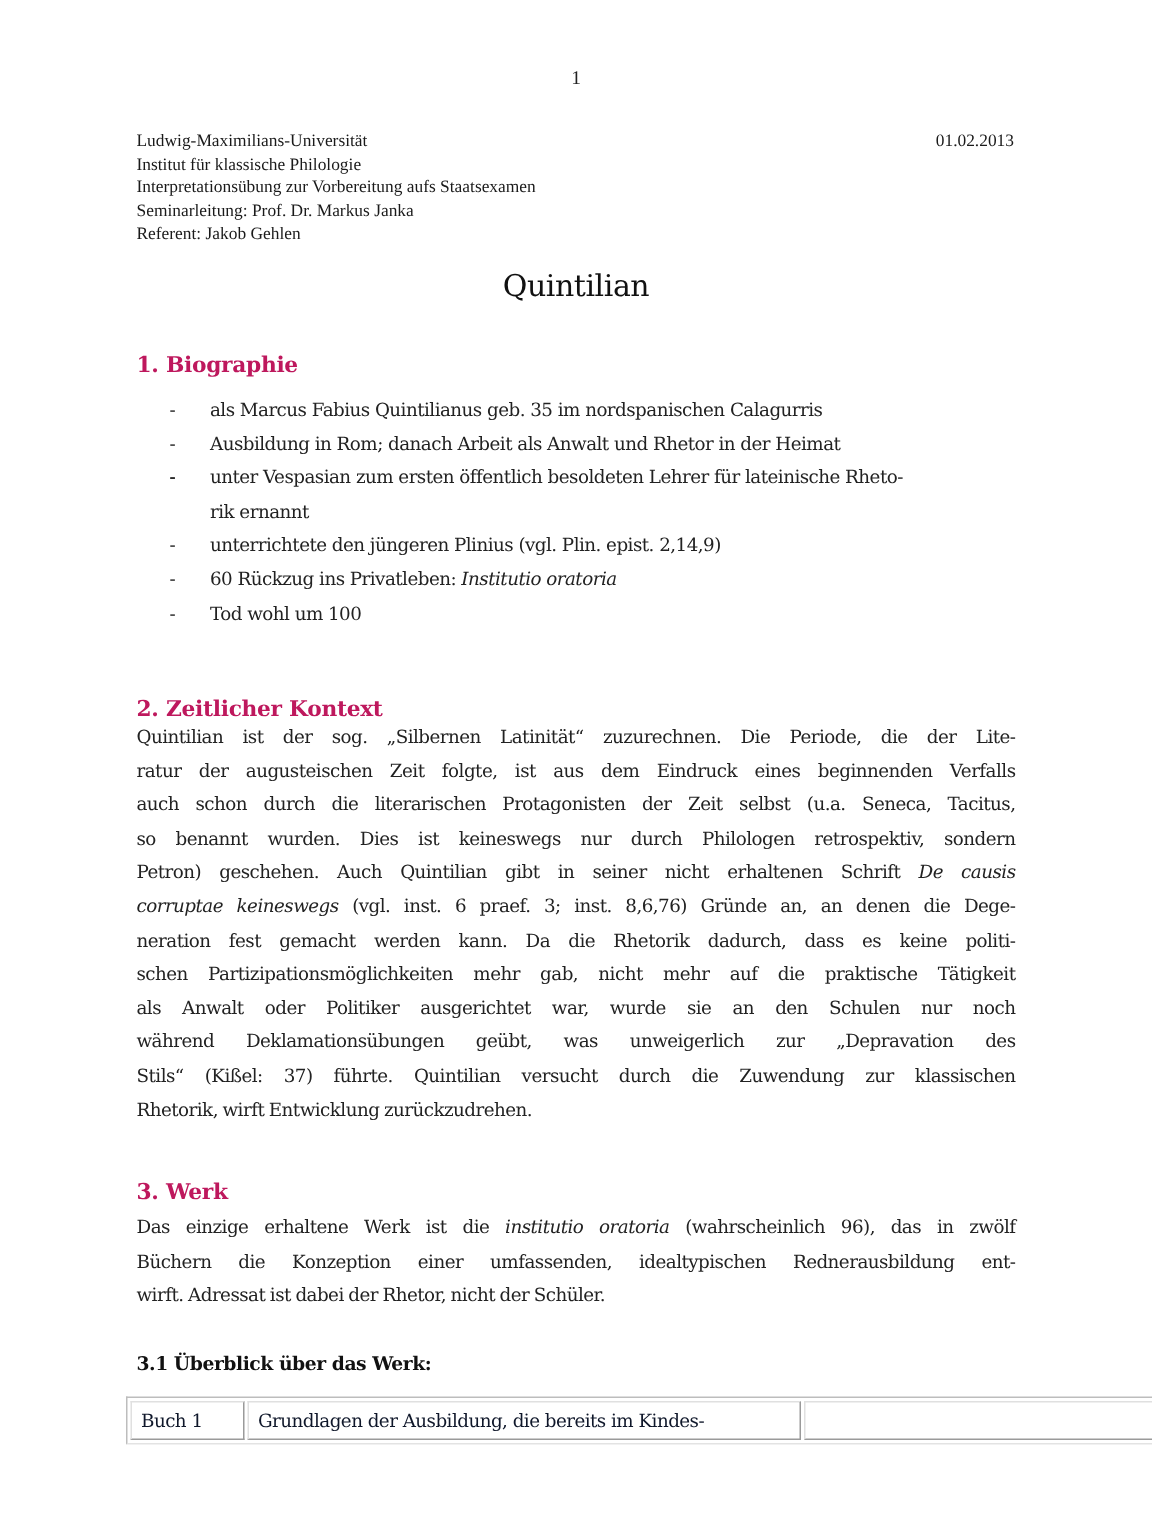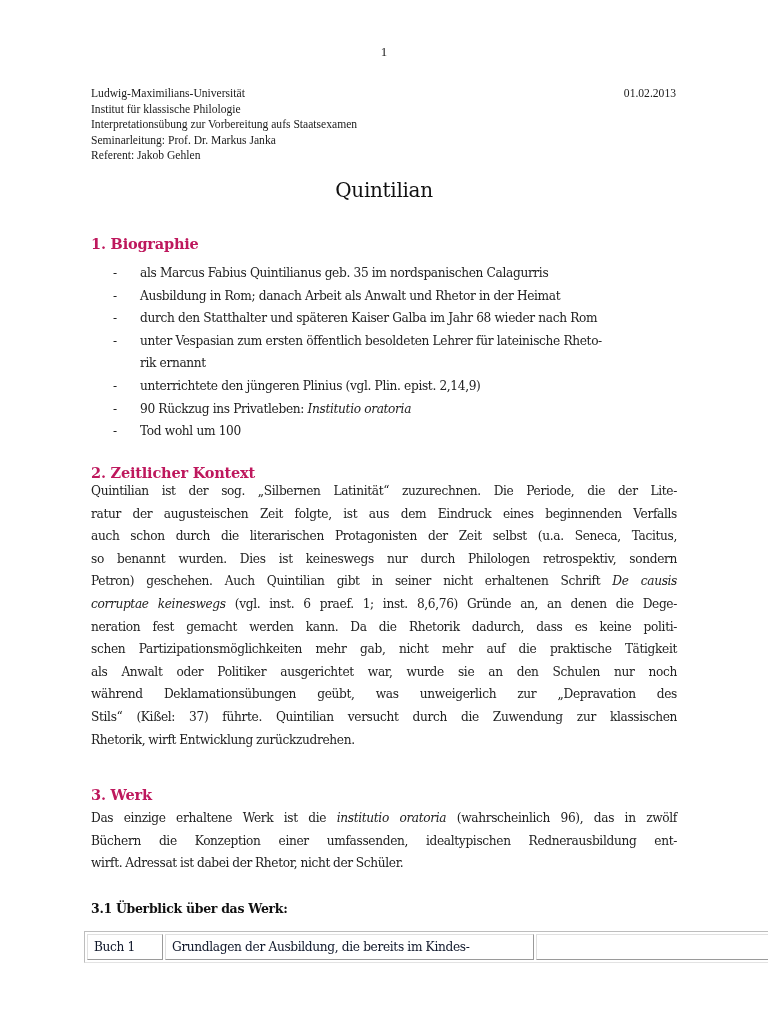--- a/index.html
+++ b/index.html
@@ -174,50 +174,49 @@
     <li class="bullet-item">
       <span class="bullet-dash">-</span>
       <span>als Marcus Fabius Quintilianus geb. 35 im nordspanischen Calagurris</span>
     </li>
     <li class="bullet-item">
       <span class="bullet-dash">-</span>
       <span>Ausbildung in Rom; danach Arbeit als Anwalt und Rhetor in der Heimat</span>
     </li>
     <li class="bullet-item">
       <span class="bullet-dash">-</span>
-      <span>durch den Statthalter und späteren Kaiser Galba im Jahr 68 wieder nach Rom</span>
     </li>
     <li class="bullet-item">
       <span class="bullet-dash">-</span>
       <span style="display:block;">unter Vespasian zum ersten öffentlich besoldeten Lehrer für lateinische Rheto-</span>
       <span style="display:block;">rik ernannt</span>
     </li>
     <li class="bullet-item">
       <span class="bullet-dash">-</span>
       <span>unterrichtete den jüngeren Plinius (vgl. Plin. epist. 2,14,9)</span>
     </li>
     <li class="bullet-item">
       <span class="bullet-dash">-</span>
-      <span>90 Rückzug ins Privatleben: </span><em>Institutio oratoria</em>
+      <span>60 Rückzug ins Privatleben: </span><em>Institutio oratoria</em>
     </li>
     <li class="bullet-item">
       <span class="bullet-dash">-</span>
       <span>Tod wohl um 100</span>
     </li>
   </ul>
 
   <h2 class="section-heading" style="top:464px;">2. Zeitlicher Kontext</h2>
 
   <div class="body-text" style="top:480px;">
     <span class="line">Quintilian ist der sog. „Silbernen Latinität“ zuzurechnen. Die Periode, die der Lite-</span>
     <span class="line">ratur der augusteischen Zeit folgte, ist aus dem Eindruck eines beginnenden Verfalls</span>
     <span class="line">auch schon durch die literarischen Protagonisten der Zeit selbst (u.a. Seneca, Tacitus,</span>
     <span class="line">so benannt wurden. Dies ist keineswegs nur durch Philologen retrospektiv, sondern</span>
     <span class="line"><span>Petron) geschehen. Auch Quintilian gibt in seiner nicht erhaltenen Schrift </span><em>De causis</em></span>
-    <span class="line"><em>corruptae keineswegs</em><span> (vgl. inst. 6 praef. 1; inst. 8,6,76) Gründe an, an denen die Dege-</span></span>
+    <span class="line"><em>corruptae keineswegs</em><span> (vgl. inst. 6 praef. 3; inst. 8,6,76) Gründe an, an denen die Dege-</span></span>
     <span class="line">neration fest gemacht werden kann. Da die Rhetorik dadurch, dass es keine politi-</span>
     <span class="line">schen Partizipationsmöglichkeiten mehr gab, nicht mehr auf die praktische Tätigkeit</span>
     <span class="line">als Anwalt oder Politiker ausgerichtet war, wurde sie an den Schulen nur noch</span>
     <span class="line">während Deklamationsübungen geübt, was unweigerlich zur „Depravation des</span>
     <span class="line">Stils“ (Kißel: 37) führte. Quintilian versucht durch die Zuwendung zur klassischen</span>
     <span class="line last">Rhetorik, wirft Entwicklung zurückzudrehen.</span>
   </div>
 
   <h2 class="section-heading" style="top:786px;">3. Werk</h2>
 

